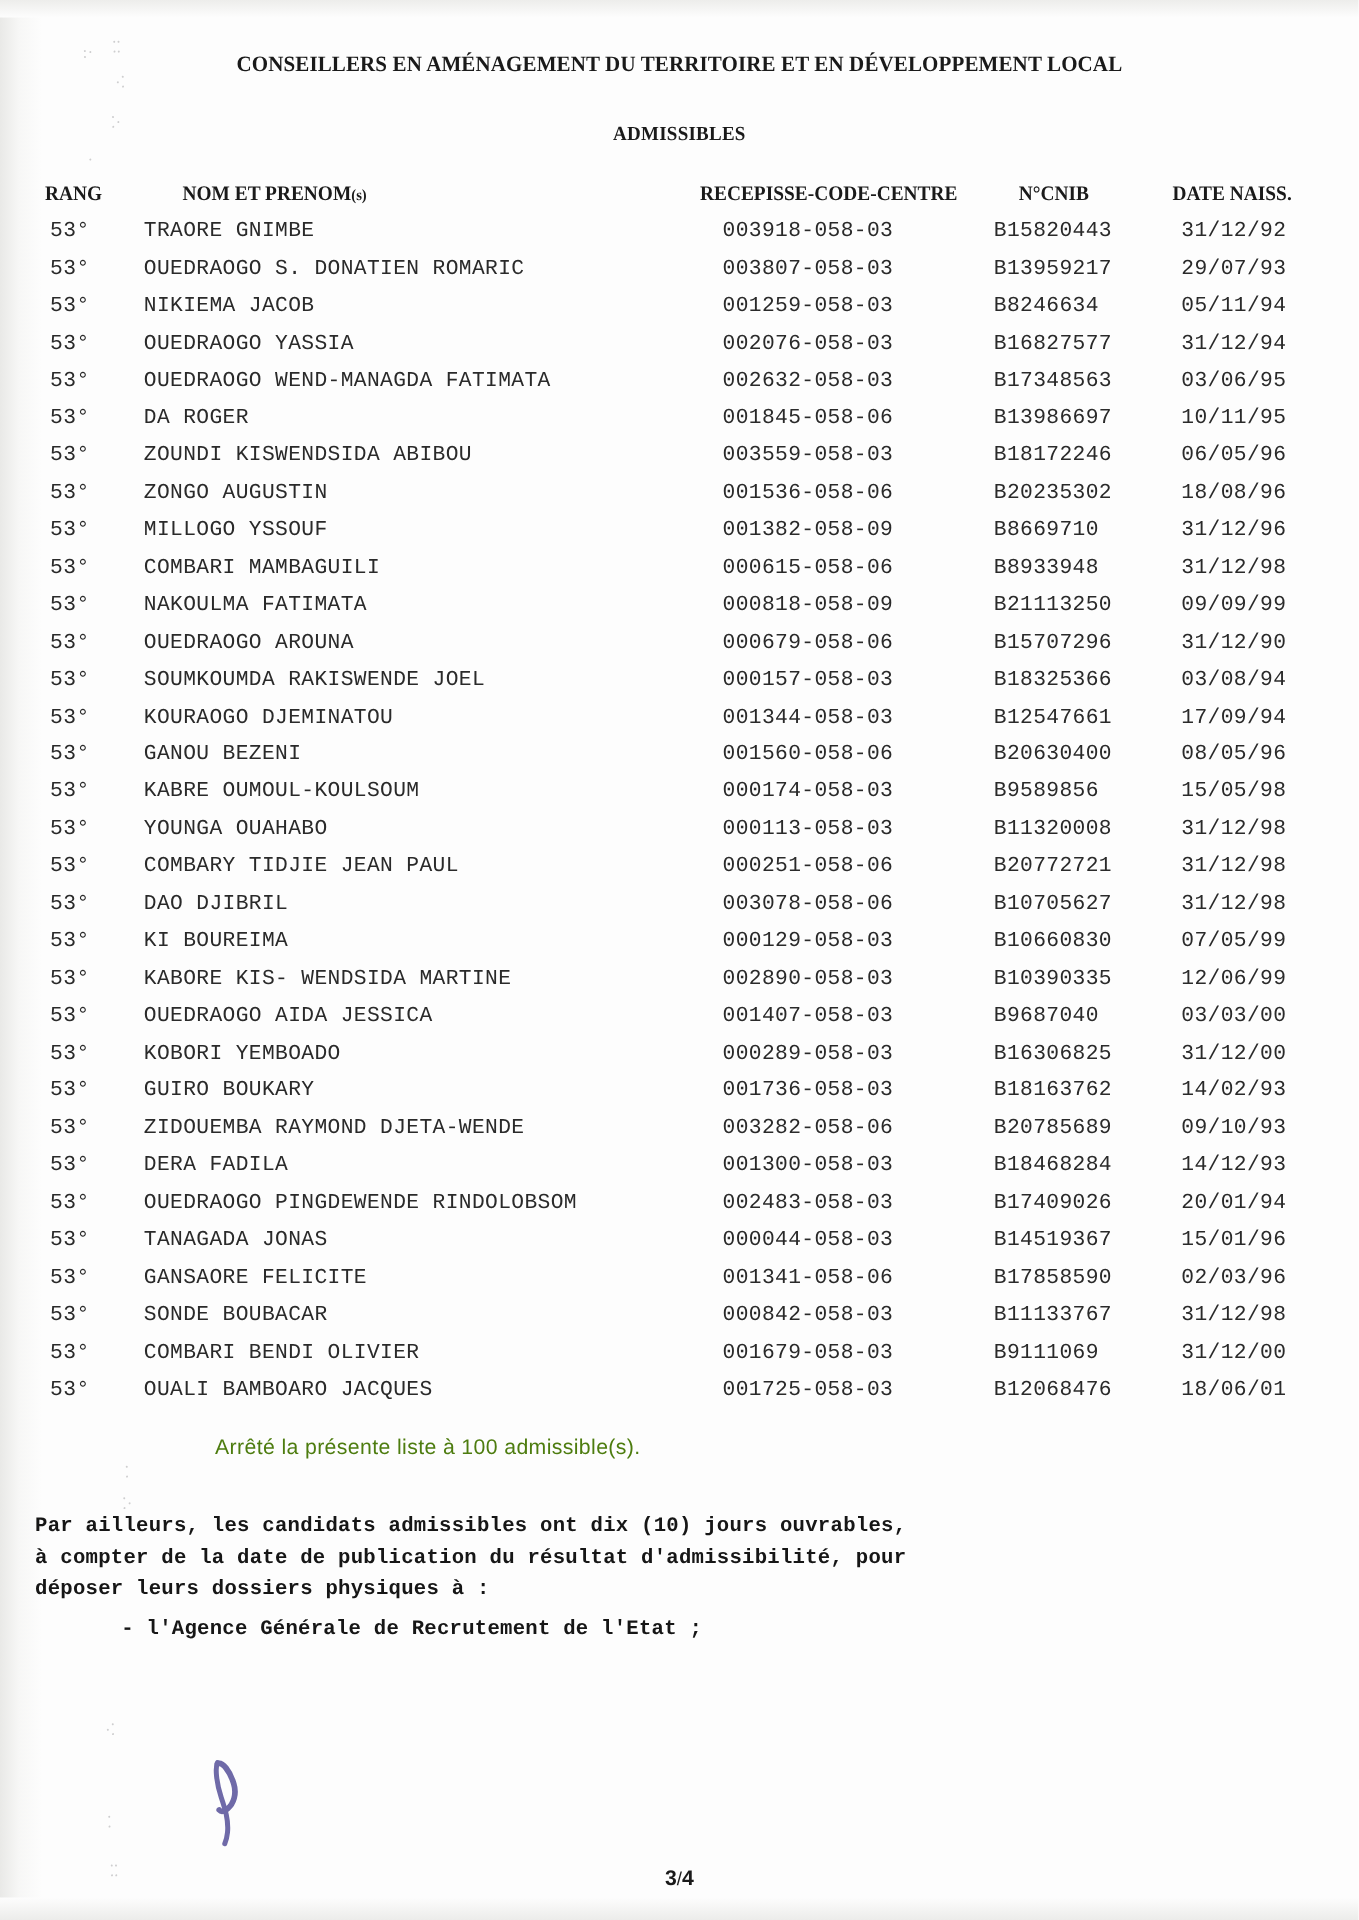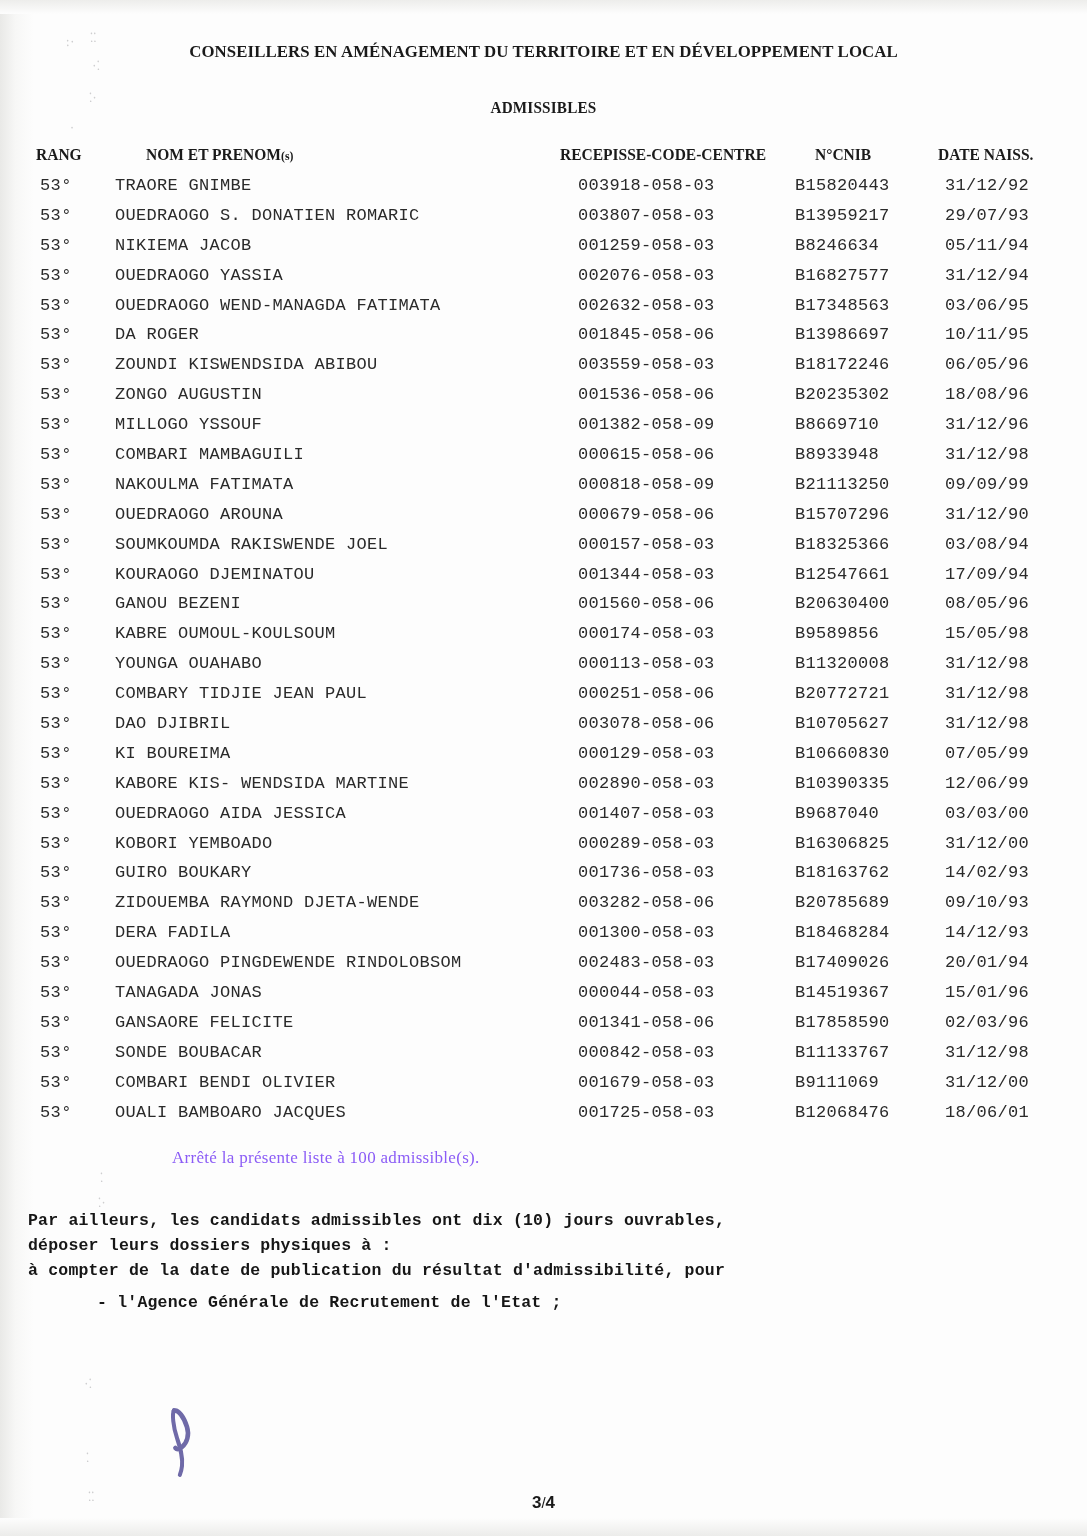--- a/index.html
+++ b/index.html
@@ -106,23 +106,23 @@
   .cell { position: absolute; top: 0; }
   .c-rang { left: 40px; letter-spacing: 0.4px; }
   .c-nom  { left: 92px; letter-spacing: 0.3px; margin-left: 23px; }
   .c-rec  { left: 578px; letter-spacing: 0.3px; }
   .c-cnib { left: 795px; letter-spacing: 0.3px; }
   .c-date { left: 945px; letter-spacing: 0.3px; }
 
   .summary-line {
     position: absolute;
     left: 172px; top: 1148px;
-    font-family: Liberation Serif, serif;
+    font-family: Liberation Sans, sans-serif;
     font-size: 17px;
-    color: #8b5cf6;
+    color: #4d7c0f;
     letter-spacing: 0.3px;
     white-space: nowrap;
   }
 
   .notice {
     position: absolute;
     left: 28px; top: 1208px;
     width: 1000px;
     font-family: "Liberation Mono", monospace;
     font-weight: bold;
@@ -414,22 +414,22 @@
         <span class="cell c-rec">001725-058-03</span>
         <span class="cell c-cnib">B12068476</span>
         <span class="cell c-date">18/06/01</span>
       </div>
     </div>
 
   <div class="summary-line">Arrêté la présente liste à  100 admissible(s).</div>
 
   <div class="notice" id="notice-container">
       <div class="nline">Par ailleurs, les candidats admissibles ont dix (10) jours ouvrables,</div>
+      <div class="nline">à compter de la date de publication du résultat d'admissibilité, pour</div>
       <div class="nline">déposer leurs dossiers physiques à :</div>
-      <div class="nline">à compter de la date de publication du résultat d'admissibilité, pour</div>
     </div>
 
   <div class="bullets" id="bullets-container">
       <div class="bullet">- l'Agence Générale de Recrutement de l'Etat ;</div>
     </div>
 
   <div class="signature">
     <svg width="60" height="80" viewBox="0 0 60 80">
       <path d="M16 10 C14 14, 15 26, 19 38 C22 47, 25 56, 24 66 C23.6 70, 22.6 73, 21.8 75" stroke="#6f6aa8" stroke-width="4" fill="none" stroke-linecap="round"></path>
       <path d="M16 11 C20 9, 26 17, 29 27 C31.5 35, 29 43, 24 47 C21 49.4, 18.6 49.4, 17.4 48" stroke="#6f6aa8" stroke-width="4.6" fill="none" stroke-linecap="round"></path>

